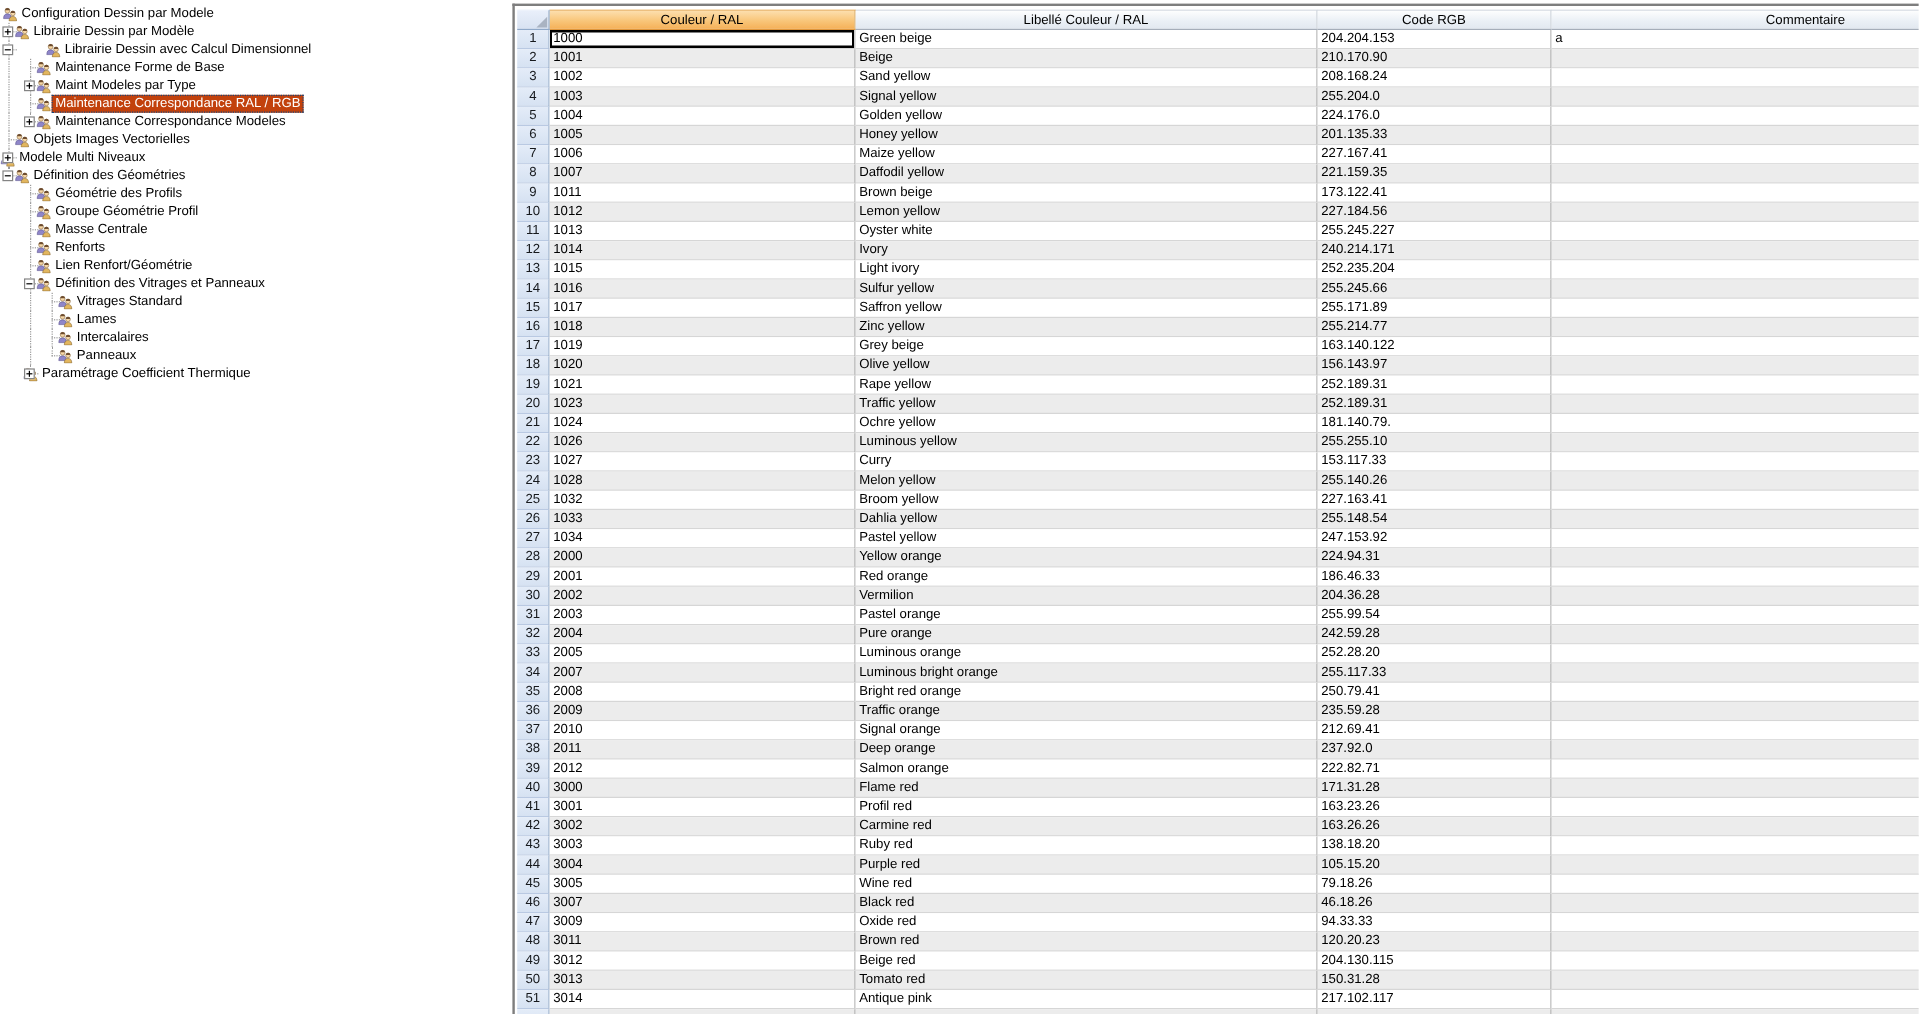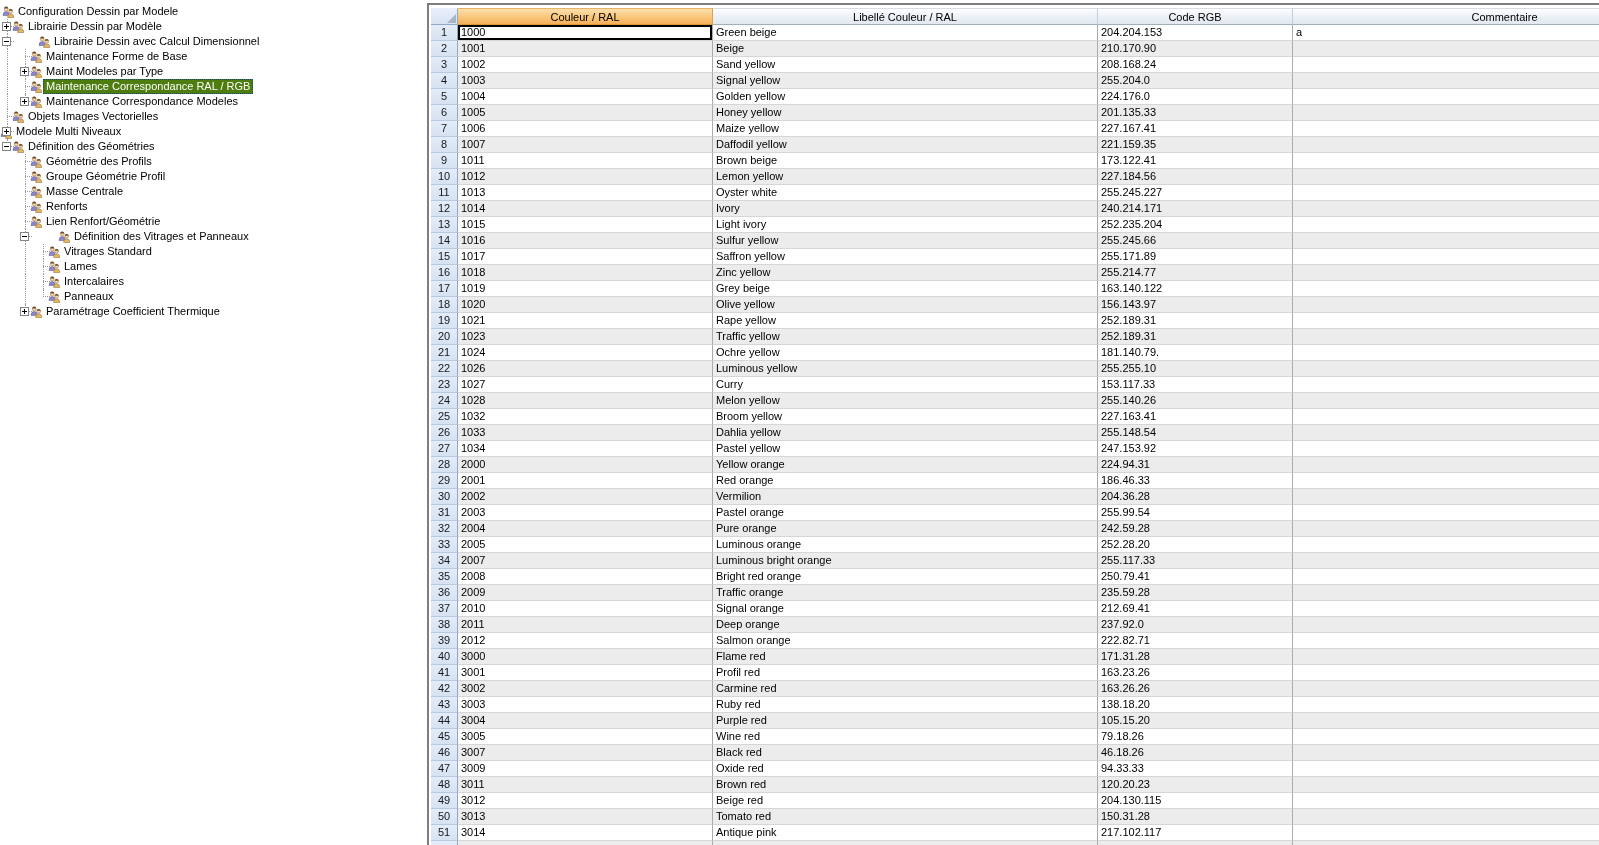--- a/index.html
+++ b/index.html
@@ -8,21 +8,21 @@
 
   .app { position: relative; width: 1599px; height: 845px; }
 
   
   .tree-panel { position: absolute; left: 0; top: 0; width: 427px; height: 845px;
     background: #fff; padding-top: 4px; overflow: hidden; }
   .tree-row { position: relative; height: 15px; display: flex; align-items: center; white-space: nowrap; }
   .tree-content { display: flex; align-items: center; position: relative; z-index: 1; }
   .tree-icon { flex: 0 0 13px; width: 13px; height: 12px; margin-right: 0; }
   .tree-label { padding: 0 2px; line-height: 13px; border: 1px solid transparent; }
-  .tree-label.selected { background: #4d7c0f; color: #fff; border: 1px dotted #16477c; }
+  .tree-label.selected { background: #c2410c; color: #fff; border: 1px dotted #16477c; }
   .rail { position: absolute; top: 0; bottom: 0; width: 0; border-left: 1px dotted #9a9a9a; z-index: 0; }
   .rail.half { bottom: auto; height: 8px; }
   .dash { position: absolute; top: 7px; width: 7px; border-top: 1px dotted #9a9a9a; z-index: 0; }
   .expander { position: absolute; top: 3px; width: 9px; height: 9px; background: #fff;
     border: 1px solid #848484; z-index: 2; }
   .expander::before { content: ''; position: absolute; left: 1px; right: 1px; top: 3px; border-top: 1px solid #000; }
   .expander.plus::after { content: ''; position: absolute; top: 1px; bottom: 1px; left: 3px; border-left: 1px solid #000; }
 
   
   .grid-panel { position: absolute; left: 427px; top: 3px; width: 1172px; height: 842px;
@@ -285,21 +285,21 @@
         <path d="M5.6,11.5 q0,-3.8 3.1,-3.8 q3.1,0 3.1,3.8 z" fill="#e2b65f" stroke="#8a6a33" stroke-width="0.5"></path>
         <circle cx="8.7" cy="5.2" r="1.9" fill="#f6d7a8" stroke="#8a6a3c" stroke-width="0.5"></circle>
         <path d="M6.8,4.8 a1.9,1.9 0 0 1 3.8,0 z" fill="#6d4c2f"></path>
       </svg>
       <span class="tree-label">Lien Renfort/Géométrie</span>
     </span>
   <span class="rail" style="left: 25px;"></span>
           <span class="dash" style="left: 25px;"></span>
         </div>
         <div class="tree-row">
-    <span class="tree-content" style="margin-left: 30px; padding-left: 28px;">
+    <span class="tree-content" style="margin-left: 30px;">
       <svg class="tree-icon" viewBox="0 0 13 12" width="13" height="12">
         <path d="M1,9.5 q0,-4 3.2,-4 q3.2,0 3.2,4 z" fill="#8f86c9" stroke="#5d5490" stroke-width="0.5"></path>
         <circle cx="4.2" cy="3" r="2" fill="#f6d7a8" stroke="#8a6a3c" stroke-width="0.5"></circle>
         <path d="M2.2,2.6 a2,2 0 0 1 4,0 z" fill="#6d4c2f"></path>
         <path d="M5.6,11.5 q0,-3.8 3.1,-3.8 q3.1,0 3.1,3.8 z" fill="#e2b65f" stroke="#8a6a33" stroke-width="0.5"></path>
         <circle cx="8.7" cy="5.2" r="1.9" fill="#f6d7a8" stroke="#8a6a3c" stroke-width="0.5"></circle>
         <path d="M6.8,4.8 a1.9,1.9 0 0 1 3.8,0 z" fill="#6d4c2f"></path>
       </svg>
       <span class="tree-label">Définition des Vitrages et Panneaux</span>
     </span>
@@ -365,21 +365,21 @@
         <circle cx="8.7" cy="5.2" r="1.9" fill="#f6d7a8" stroke="#8a6a3c" stroke-width="0.5"></circle>
         <path d="M6.8,4.8 a1.9,1.9 0 0 1 3.8,0 z" fill="#6d4c2f"></path>
       </svg>
       <span class="tree-label">Panneaux</span>
     </span>
   <span class="rail" style="left: 25px;"></span>
           <span class="rail half" style="left: 43px;"></span>
           <span class="dash" style="left: 43px;"></span>
         </div>
         <div class="tree-row">
-    <span class="tree-content" style="margin-left: 30px;">
+    <span class="tree-content" style="margin-left: 19px;">
       <svg class="tree-icon" viewBox="0 0 13 12" width="13" height="12">
         <path d="M1,9.5 q0,-4 3.2,-4 q3.2,0 3.2,4 z" fill="#8f86c9" stroke="#5d5490" stroke-width="0.5"></path>
         <circle cx="4.2" cy="3" r="2" fill="#f6d7a8" stroke="#8a6a3c" stroke-width="0.5"></circle>
         <path d="M2.2,2.6 a2,2 0 0 1 4,0 z" fill="#6d4c2f"></path>
         <path d="M5.6,11.5 q0,-3.8 3.1,-3.8 q3.1,0 3.1,3.8 z" fill="#e2b65f" stroke="#8a6a33" stroke-width="0.5"></path>
         <circle cx="8.7" cy="5.2" r="1.9" fill="#f6d7a8" stroke="#8a6a3c" stroke-width="0.5"></circle>
         <path d="M6.8,4.8 a1.9,1.9 0 0 1 3.8,0 z" fill="#6d4c2f"></path>
       </svg>
       <span class="tree-label">Paramétrage Coefficient Thermique</span>
     </span>

